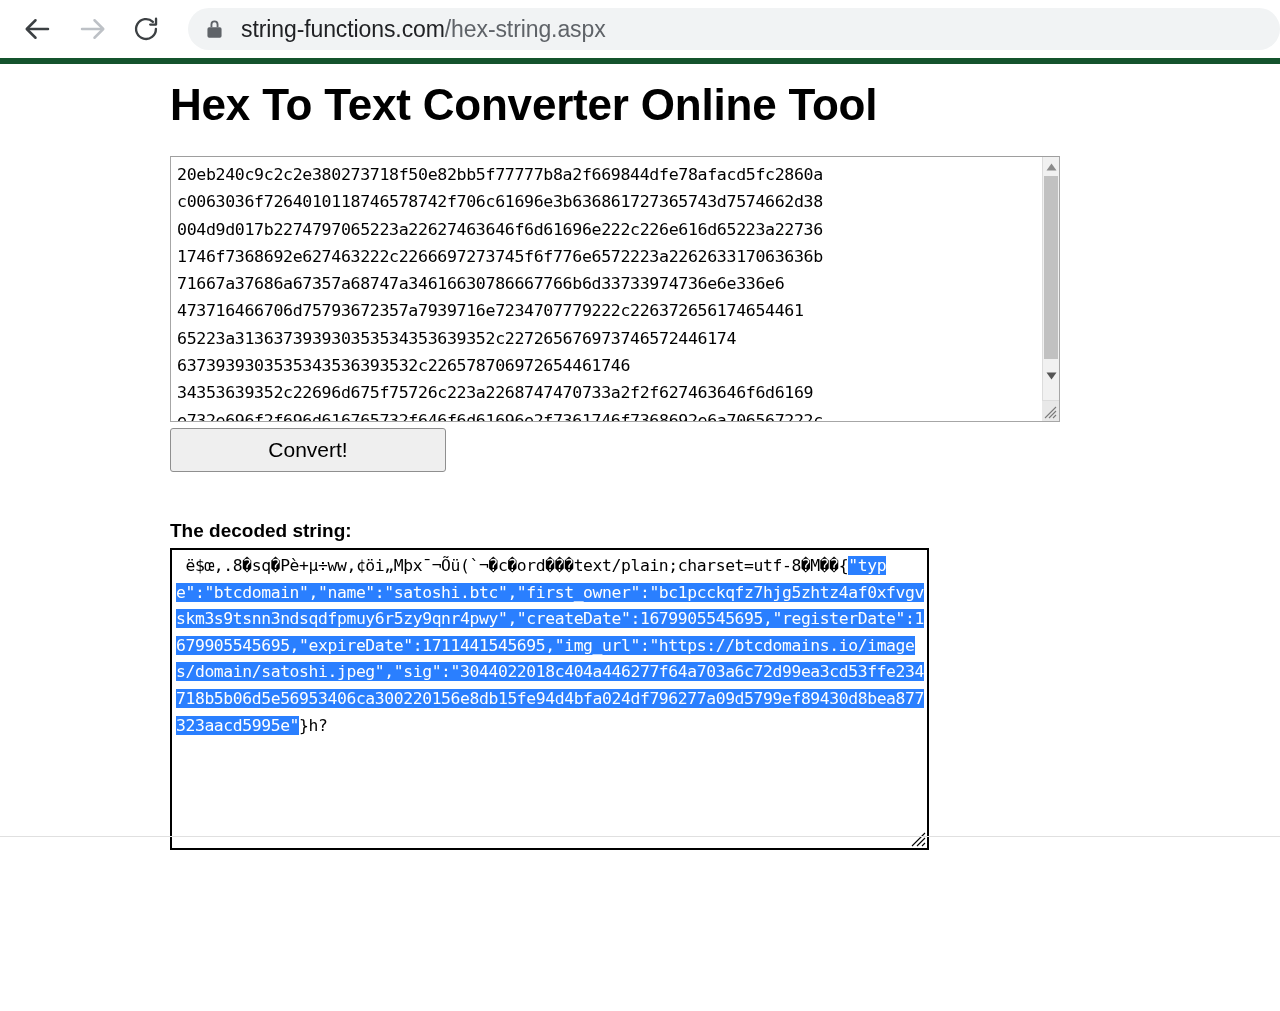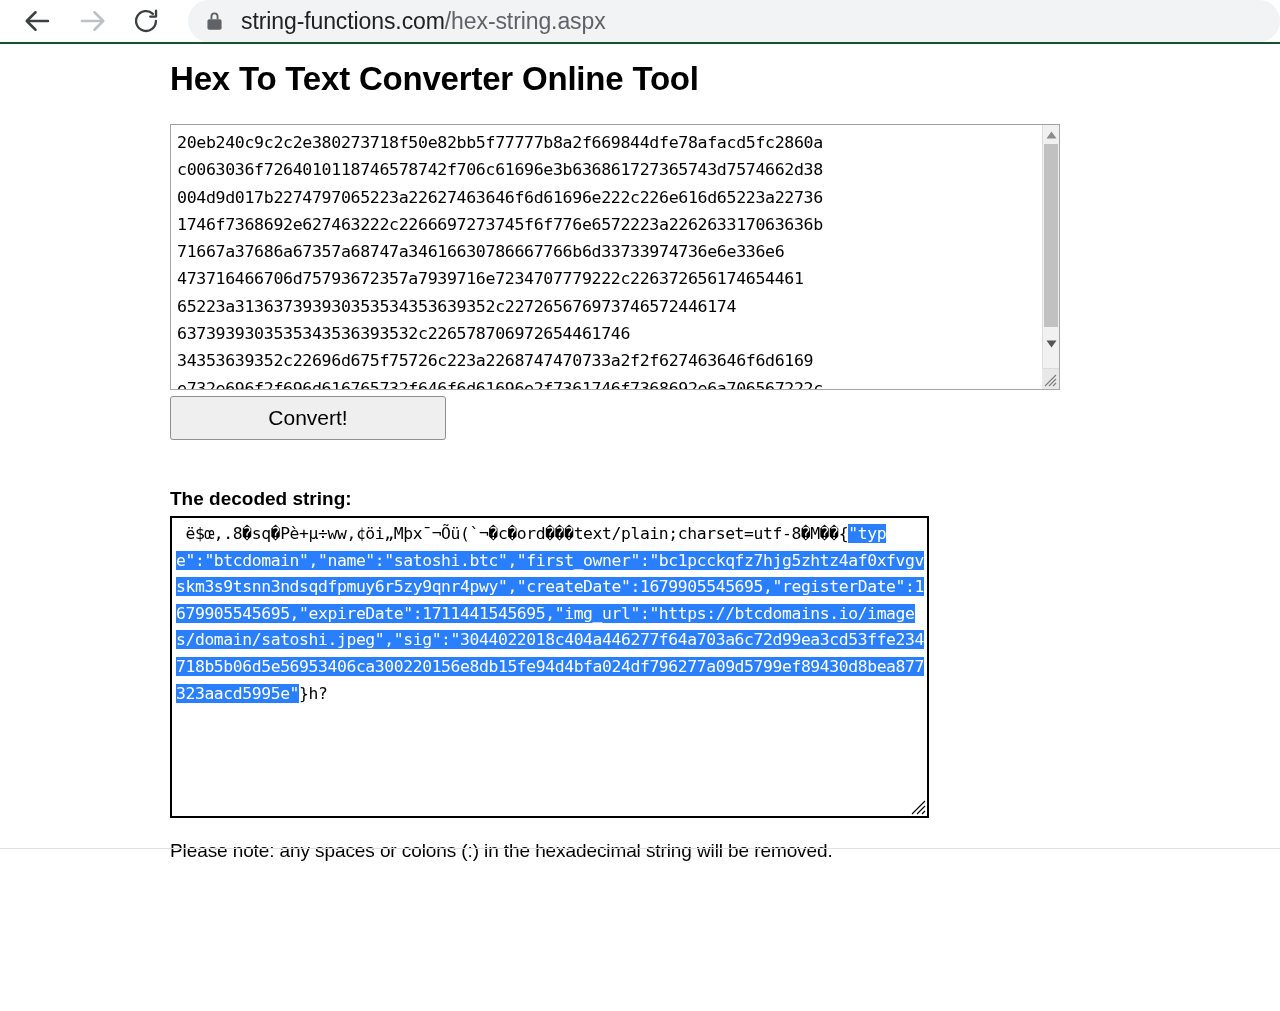--- a/index.html
+++ b/index.html
@@ -11,23 +11,23 @@
   }
   body {
     width: 1280px;
     height: 1011px;
     overflow: hidden;
     position: relative;
   }
 
   
   .browser-bar {
-    height: 44px;
+    height: 64px;
     background: #ffffff;
-    border-bottom: 2px solid #14532d;
+    border-bottom: 6px solid #14532d;
     display: flex;
     align-items: center;
     padding: 0 0 0 18px;
     box-sizing: border-box;
   }
   .nav-btn {
     width: 40px;
     height: 40px;
     display: flex;
     align-items: center;
@@ -68,21 +68,21 @@
   .page {
     padding: 0;
     position: relative;
   }
   .content {
     margin-left: 170px;
     margin-right: 0;
     padding-top: 16px;
   }
   h1.page-title {
-    font-size: 33px;
+    font-size: 44px;
     font-weight: bold;
     color: #000;
     margin: 0 0 26px 0;
     letter-spacing: -0.2px;
   }
   .prompt-label {
     font-size: 18.5px;
     font-weight: bold;
     color: #000;
     margin: 0 0 6px 0;
@@ -322,17 +322,16 @@
         <span>
           <svg width="17" height="17" viewBox="0 0 17 17">
             <line x1="2" y1="15" x2="15" y2="2" stroke="#000" stroke-width="1.1"></line>
             <line x1="7" y1="15" x2="15" y2="7" stroke="#000" stroke-width="1.1"></line>
             <line x1="12" y1="15" x2="15" y2="12" stroke="#000" stroke-width="1.1"></line>
           </svg>
         </span>
       </div>
     </div>
 
-    <div class="note">Please note: any spaces or colons (:) in the hexadecimal string will be removed.</div>
   </div>
 
   <div class="bottom-rule"></div>
 </div>
 
 </body></html>

